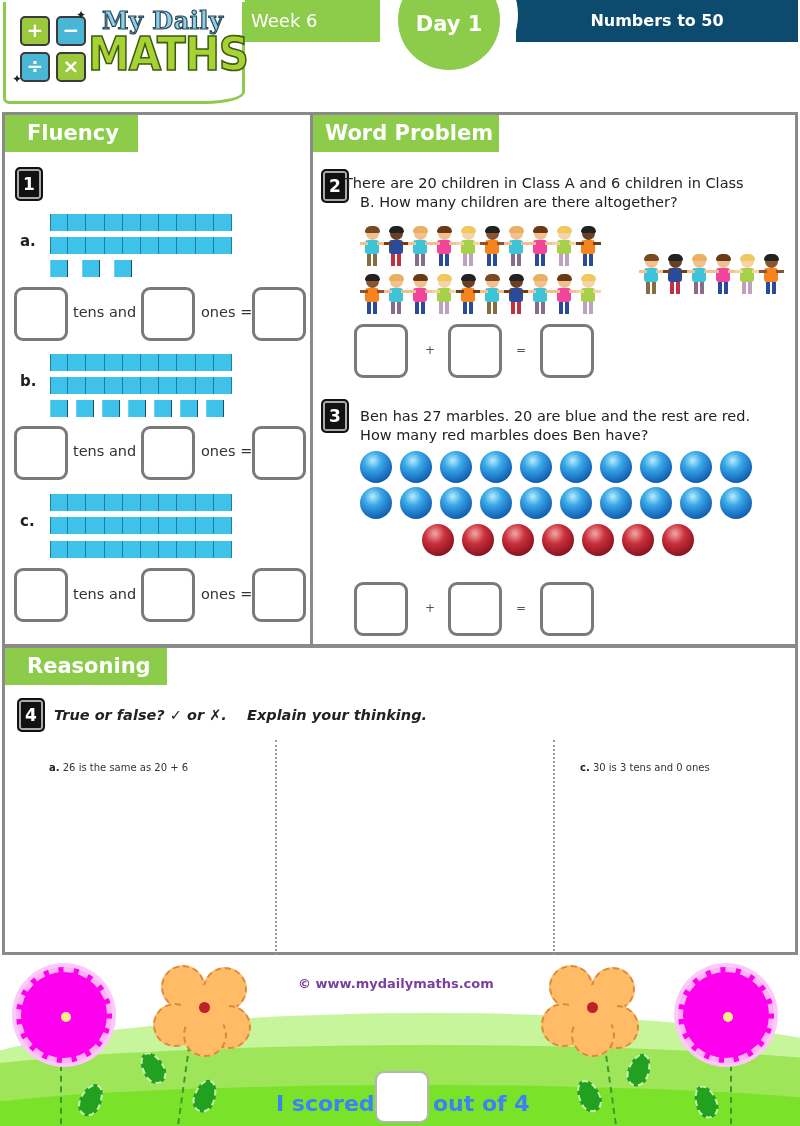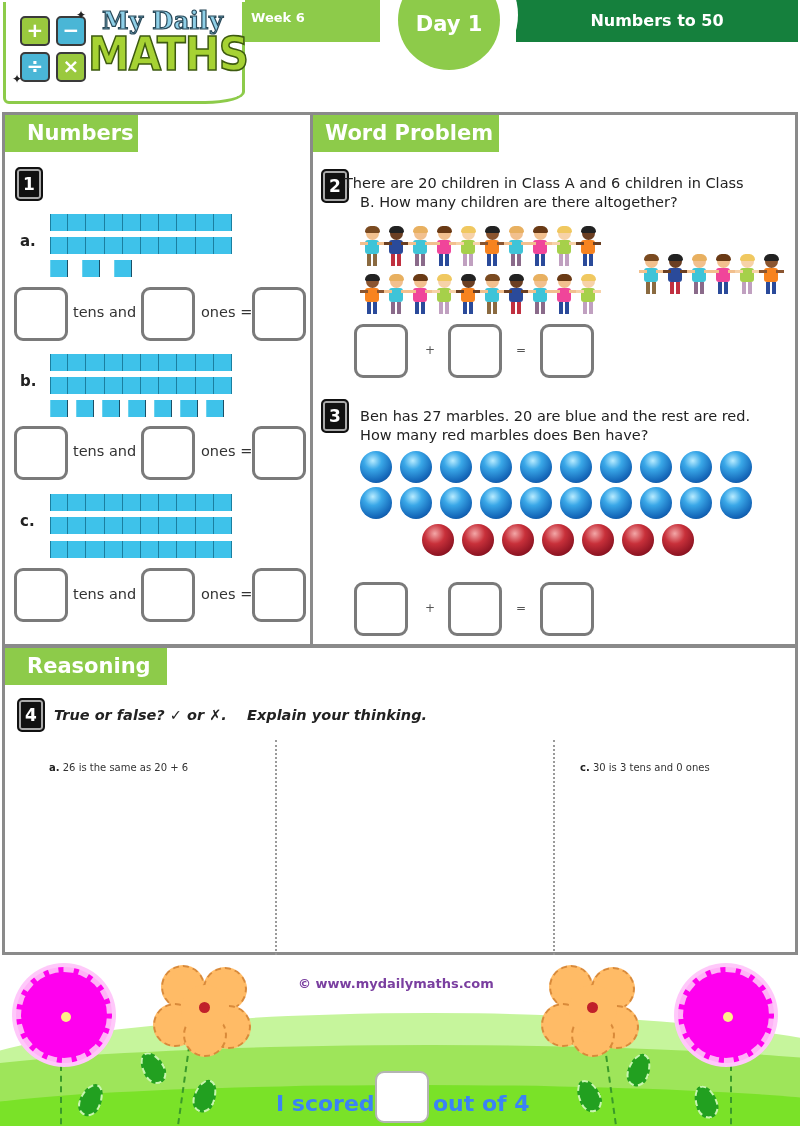--- a/index.html
+++ b/index.html
@@ -10,25 +10,25 @@
   .logo-wrap { position: absolute; left: 3px; top: 2px; width: 242px; height: 102px; border: 3px solid #8dcb4a; border-top: none; background: #fff; border-radius: 0 0 40px 6px / 0 0 12px 6px; }
   .logo-tiles { position: absolute; left: 14px; top: 14px; width: 66px; height: 66px; display: grid; grid-template-columns: 30px 30px; grid-gap: 6px; }
   .tile { width: 30px; height: 30px; border: 2.5px solid #3a3a3a; border-radius: 5px; color: #fff; font-weight: bold; font-size: 20px; line-height: 24px; text-align: center; }
   .tile.g { background: #9ac93e; }
   .tile.b { background: #4ab6d6; }
   .sparkle { position: absolute; font-size: 12px; color: #222; }
   .logo-my { position: absolute; left: 96px; top: 4px; font-family: "DejaVu Serif", serif; font-weight: bold; font-size: 24px; color: #8fd0e8; -webkit-text-stroke: 1.2px #2b4a5a; letter-spacing: 0.5px; }
   .logo-maths { position: absolute; left: 82px; top: 28px; font-family: "DejaVu Sans", sans-serif; font-weight: bold; font-size: 42px; color: #a6d233; -webkit-text-stroke: 1.5px #3d5a10; letter-spacing: -1px; transform: scaleY(1.1); }
 
   .week-bar { position: absolute; left: 245px; top: 0; width: 135px; height: 42px; background: #8dcb4a; border-radius: 0 0 0 0; }
-  .week-bar span { position: absolute; left: 6px; top: 10px; color: #fff; font-weight: bold; font-size: 13px; }
+  .week-bar span { position: absolute; left: 6px; top: 10px; color: #fff; font-weight: normal; font-size: 18px; }
   .day-outer { position: absolute; left: 380px; top: -50px; width: 138px; height: 130px; background: #fff; border-radius: 50%; }
   .day-circle { position: absolute; left: 398px; top: -30px; width: 102px; height: 100px; background: #8dcb4a; border-radius: 50%; }
   .day-circle span { position: absolute; left: 0; width: 100%; top: 42px; text-align: center; color: #fff; font-weight: bold; font-size: 21px; }
-  .topic-bar { position: absolute; left: 516px; top: 0; width: 282px; height: 42px; background: #15803d; }
+  .topic-bar { position: absolute; left: 516px; top: 0; width: 282px; height: 42px; background: #0c4a6e; }
   .topic-bar span { position: absolute; left: 0; width: 100%; top: 11px; text-align: center; color: #fff; font-weight: bold; font-size: 16px; }
 
   
   .panel { position: absolute; border: 3px solid #8a8a8a; background: #fff; }
   .panel-fluency { left: 2px; top: 112px; width: 310px; height: 535px; border-right-width: 2px; }
   .panel-word { left: 310px; top: 112px; width: 488px; height: 535px; }
   .panel-reason { left: 2px; top: 645px; width: 796px; height: 310px; }
   .section-tab { position: absolute; left: 0; top: 0; height: 37px; background: #8dcb4a; color: #fff; font-weight: bold; font-size: 21px; line-height: 37px; padding-left: 22px; }
 
   .qbadge { position: absolute; width: 28px; height: 34px; background: #111; border-radius: 5px; border: 2px solid #111; box-shadow: inset 0 0 0 2px #aaa, inset 0 0 0 3px #111; color: #fff; font-weight: bold; font-size: 17px; text-align: center; line-height: 30px; }
@@ -108,21 +108,21 @@
   <div class="topic-bar">
     <span>Numbers to 50</span>
   </div>
   <div class="day-outer"></div>
   <div class="day-circle">
     <span>Day 1</span>
   </div>
 </div>
 
 <div class="panel panel-fluency">
-  <div class="section-tab" style="width:133px;">Numbers</div>
+  <div class="section-tab" style="width:133px;">Fluency</div>
 
   <div class="qbadge" style="left:10px;top:52px;">1</div>
 
   <div class="letter" style="left:15px;top:117px;">a.</div>
   <div class="rod" style="left:45px;top:99px;">
       <div class="u"></div>
       <div class="u"></div>
       <div class="u"></div>
       <div class="u"></div>
       <div class="u"></div>

